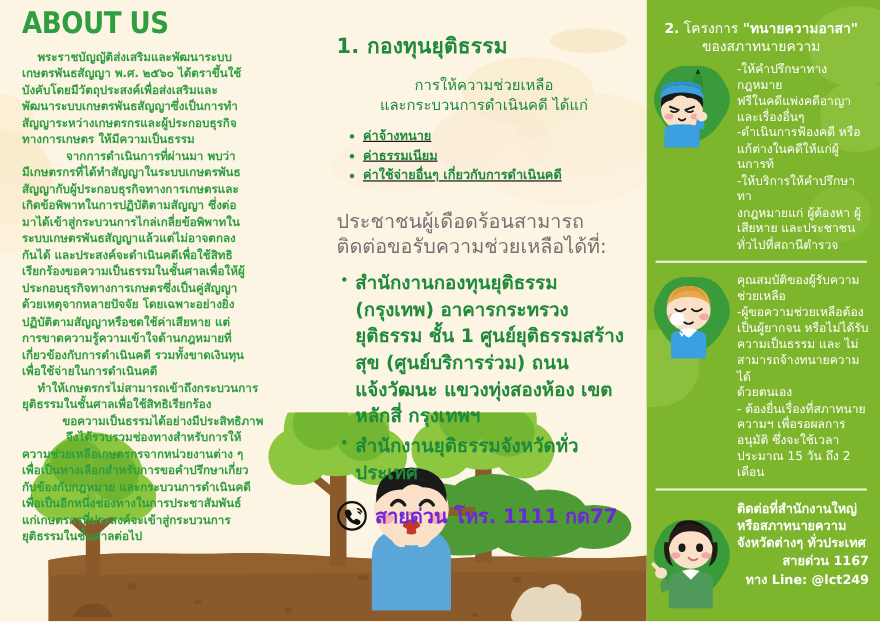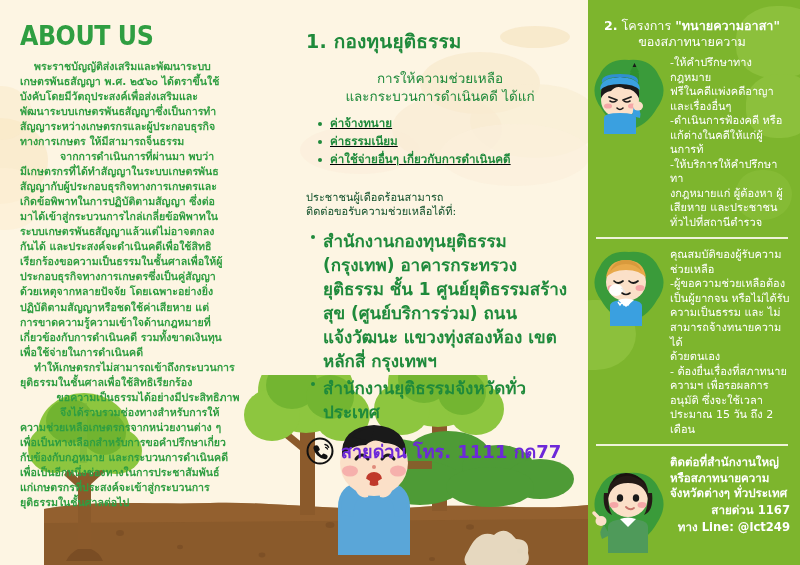--- a/index.html
+++ b/index.html
@@ -14,21 +14,21 @@
     background: #fdf5e3;
     overflow: hidden;
   }
 
   
   .blob { position: absolute; border-radius: 50%; pointer-events: none; }
 
   
   #col-left {
     position: absolute; left: 0; top: 0; width: 292px; height: 565px;
-    padding: 20px 16px 0 20px;
+    padding: 6px 16px 0 20px;
     z-index: 5;
   }
   #about-title {
     font-family: "DejaVu Sans", sans-serif;
     font-weight: bold;
     font-size: 27px;
     letter-spacing: -0.5px;
     color: #2f9e41;
     transform: scaleX(0.88);
     transform-origin: left center;
@@ -70,21 +70,21 @@
   ul.bullets { list-style: none; margin: 0 0 22px 10px; text-decoration: underline; }
   ul.bullets li {
     position: relative; padding-left: 14px;
     font-size: 11.6px; font-weight: bold; color: #1f8a3b; line-height: 1.55;
   }
   ul.bullets li::before {
     content: ""; position: absolute; left: 2px; top: 7px;
     width: 4px; height: 4px; border-radius: 50%; background: #1f8a3b;
   }
   #center-sub {
-    font-size: 11px; color: #14532d; line-height: 1.25; margin-bottom: 10px;
+    font-size: 18px; color: #737373; line-height: 1.25; margin-bottom: 10px;
   }
   ul.bullets2 { list-style: none; margin: 0 0 12px 4px; }
   ul.bullets2 li {
     position: relative; padding-left: 13px;
     font-size: 17px; font-weight: bold; color: #1f8a3b;
     line-height: 1.42; margin-bottom: 3px;
   }
   ul.bullets2 li::before {
     content: ""; position: absolute; left: 1px; top: 6px;
     width: 4px; height: 4px; border-radius: 50%; background: #1f8a3b;
@@ -233,21 +233,21 @@
   </svg>
 
   <div id="col-left">
     <div id="about-title">ABOUT US</div>
     <div id="about-body" class="th">
       <div class="indent">พระราชบัญญัติส่งเสริมและพัฒนาระบบ</div>
       <div>เกษตรพันธสัญญา พ.ศ. ๒๕๖๐ ได้ตราขึ้นใช้</div>
       <div>บังคับโดยมีวัตถุประสงค์เพื่อส่งเสริมและ</div>
       <div>พัฒนาระบบเกษตรพันธสัญญาซึ่งเป็นการทำ</div>
       <div>สัญญาระหว่างเกษตรกรและผู้ประกอบธุรกิจ</div>
-      <div>ทางการเกษตร ให้มีสามารถจ็นธรรม</div>
+      <div>ทางการเกษตร ให้มีความเป็นธรรม</div>
       <div class="indent2">จากการดำเนินการที่ผ่านมา พบว่า</div>
       <div>มีเกษตรกรที่ได้ทำสัญญาในระบบเกษตรพันธ</div>
       <div>สัญญากับผู้ประกอบธุรกิจทางการเกษตรและ</div>
       <div>เกิดข้อพิพาทในการปฏิบัติตามสัญญา ซึ่งต่อ</div>
       <div>มาได้เข้าสู่กระบวนการไกล่เกลี่ยข้อพิพาทใน</div>
       <div>ระบบเกษตรพันธสัญญาแล้วแต่ไม่อาจตกลง</div>
       <div>กันได้ และประสงค์จะดำเนินคดีเพื่อใช้สิทธิ</div>
       <div>เรียกร้องขอความเป็นธรรมในชั้นศาลเพื่อให้ผู้</div>
       <div>ประกอบธุรกิจทางการเกษตรซึ่งเป็นคู่สัญญา</div>
       <div>ด้วยเหตุจากหลายปัจจัย โดยเฉพาะอย่างยิ่ง</div>

